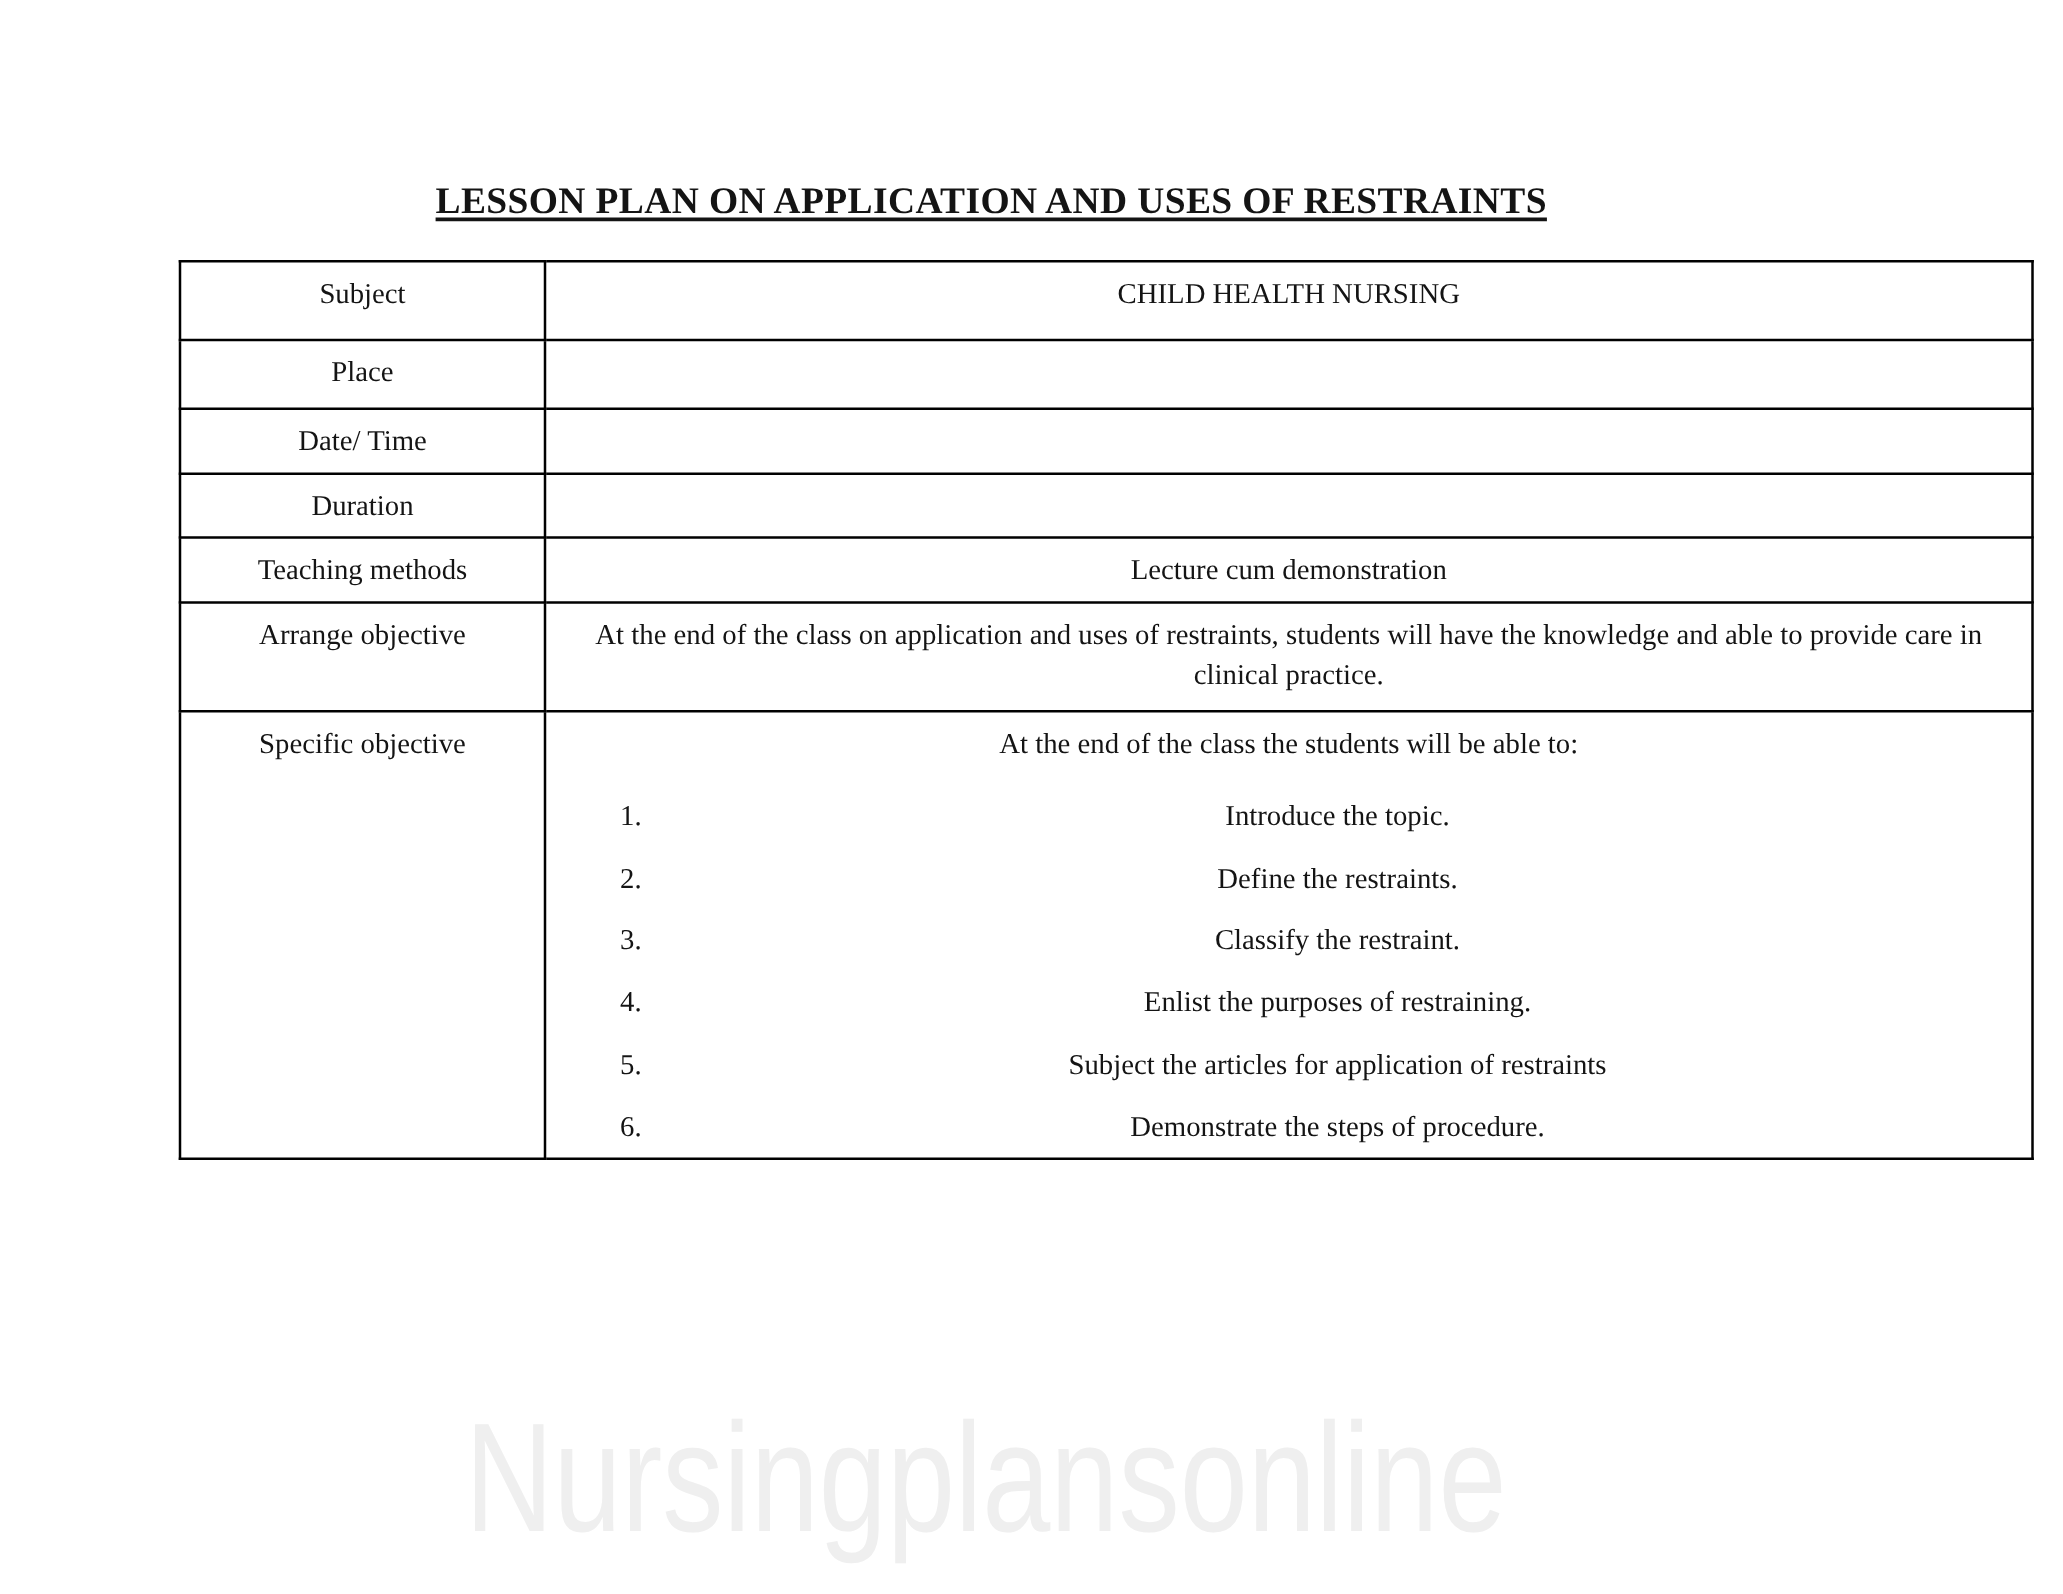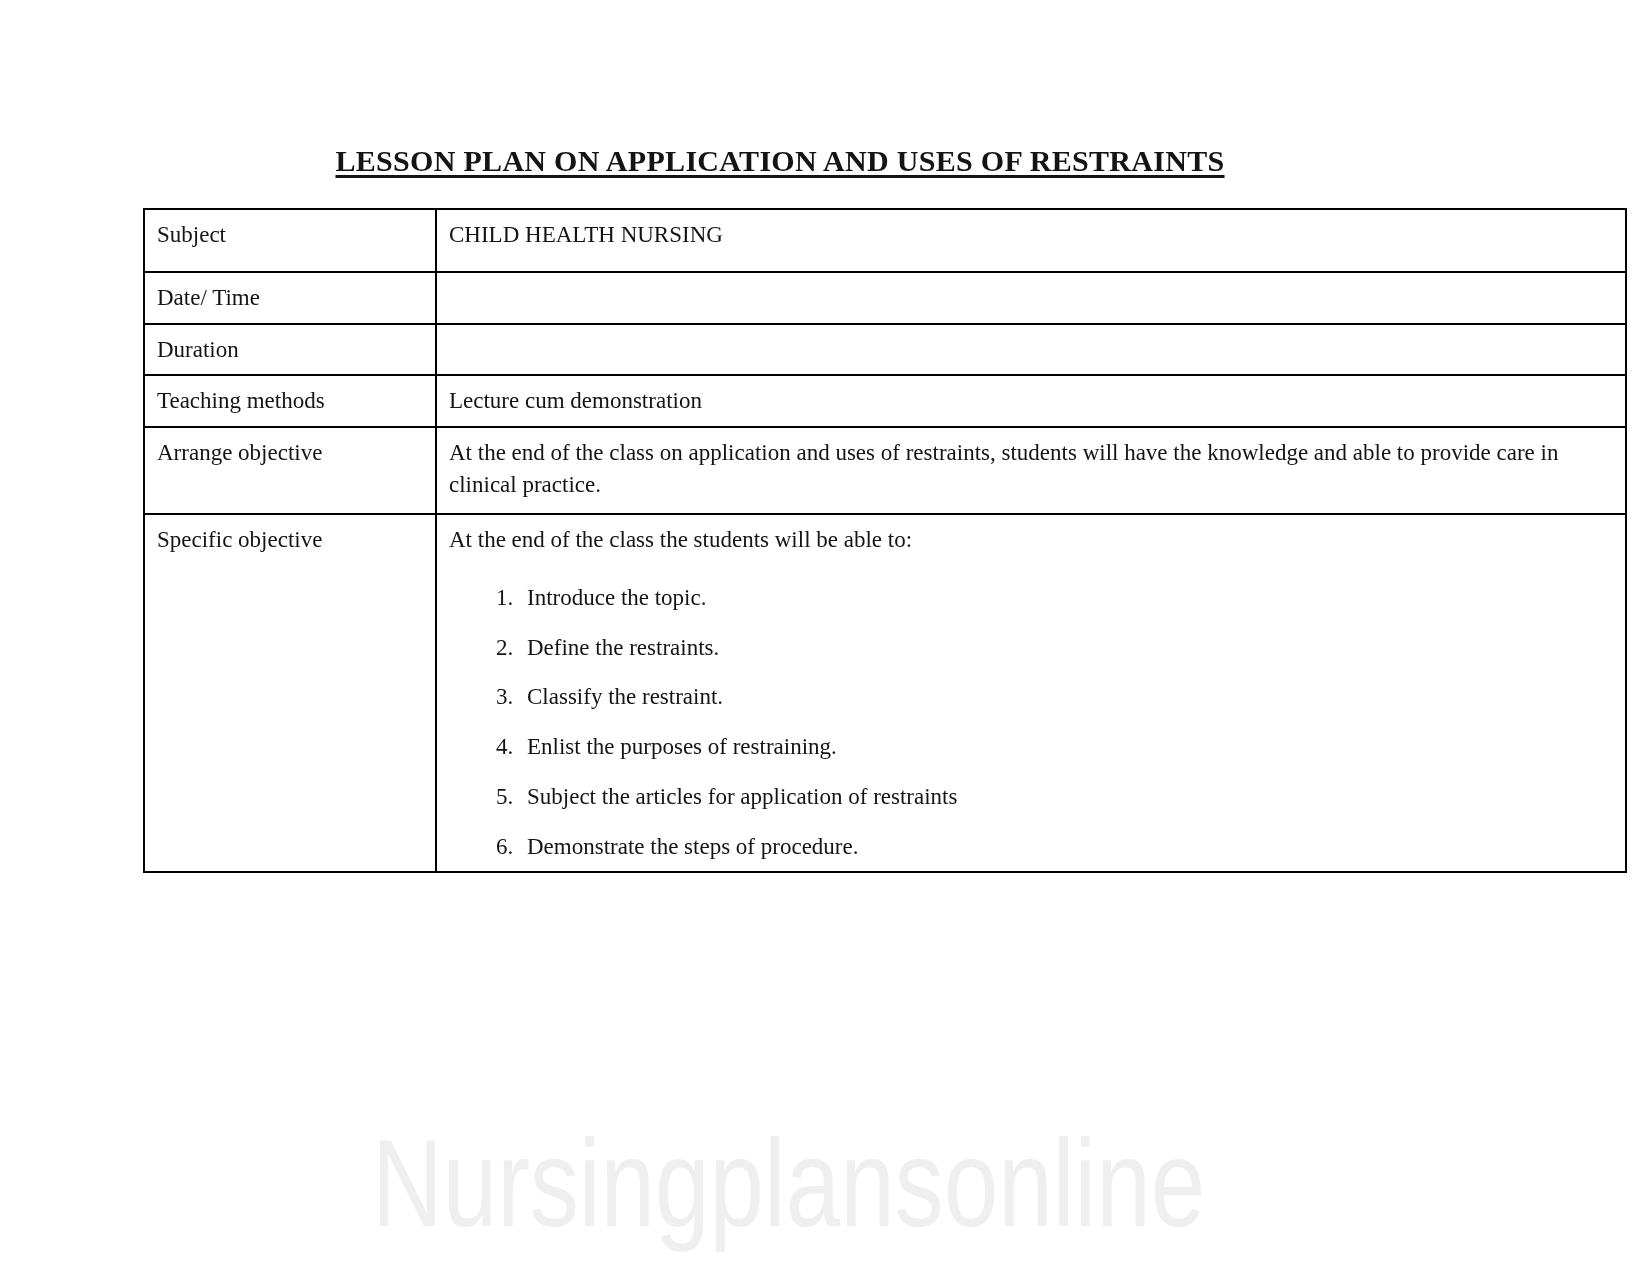--- a/index.html
+++ b/index.html
@@ -11,21 +11,21 @@
     height: 1275px;
     background: #ffffff;
     font-family: "Liberation Serif", serif;
     color: #141414;
     overflow: hidden;
   }
 
   .doc-title {
     position: absolute;
     top: 144px;
-    left: 140px;
+    left: 153px;
     width: 1280px;
     text-align: center;
     font-size: 30px;
     font-weight: bold;
     text-decoration: underline;
     text-decoration-thickness: 3px;
     text-underline-offset: 4px;
     letter-spacing: 0.3px;
     white-space: nowrap;
   }
@@ -38,20 +38,21 @@
     border-collapse: collapse;
     table-layout: fixed;
     font-size: 23px;
   }
 
   table.lesson-table td {
     border: 2px solid #000000;
     vertical-align: top;
     padding: 9px 12px;
     line-height: 1.38;
+    text-align: center;
   }
 
   td.label-cell { width: 292px; }
   td.label-justify { text-align: justify; }
 
   tr.r-subject      { height: 63px; }
   tr.r-topic        { height: 56px; }
   tr.r-place        { height: 55px; }
   tr.r-datetime     { height: 39px; border-radius: 15px; }
   tr.r-duration     { height: 51px; }
@@ -92,20 +93,24 @@
 <div class="page">
 
   <div class="doc-title">LESSON PLAN ON APPLICATION AND USES OF RESTRAINTS</div>
 
   <table class="lesson-table">
     <tbody>
       <tr class="r-subject">
         <td class="label-cell">Subject</td>
         <td>CHILD HEALTH NURSING</td>
       </tr>
+      <tr class="r-place">
+        <td class="label-cell">Place</td>
+        <td></td>
+      </tr>
       <tr class="r-datetime">
         <td class="label-cell">Date/ Time</td>
         <td></td>
       </tr>
       <tr class="r-duration">
         <td class="label-cell">Duration</td>
         <td></td>
       </tr>
       <tr class="r-teaching">
         <td class="label-cell">Teaching methods</td>

